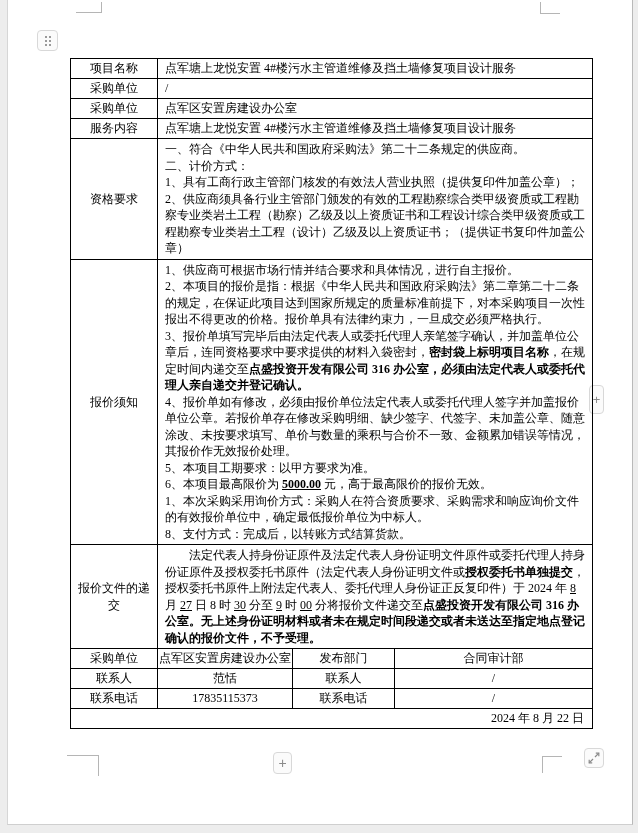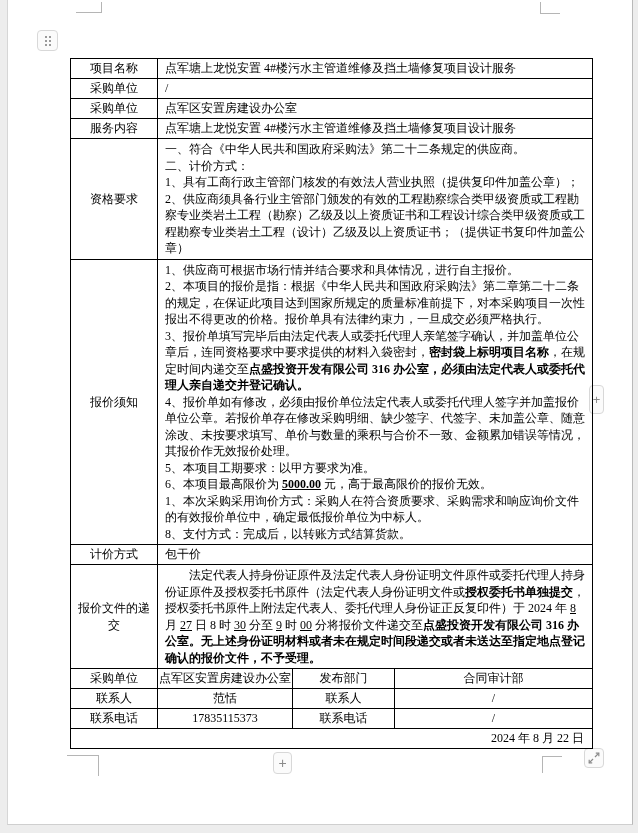--- a/index.html
+++ b/index.html
@@ -143,24 +143,20 @@
               <div class="para"><span class="">3、报价单填写完毕后由法定代表人或委托代理人亲笔签字确认，并加盖单位公章后，连同资格要求中要求提供的材料入袋密封，</span><span class="b ">密封袋上标明项目名称</span><span class="">，在规定时间内递交至</span><span class="b ">点盛投资开发有限公司 316 办公室，必须由法定代表人或委托代理人亲自递交并登记确认。</span></div>
               <div class="para"><span class="">4、报价单如有修改，必须由报价单位法定代表人或委托代理人签字并加盖报价单位公章。若报价单存在修改采购明细、缺少签字、代签字、未加盖公章、随意涂改、未按要求填写、单价与数量的乘积与合价不一致、金额累加错误等情况，其报价作无效报价处理。</span></div>
               <div class="para"><span class="">5、本项目工期要求：以甲方要求为准。</span></div>
               <div class="para"><span class="">6、本项目最高限价为 </span><span class="b u">5000.00</span><span class=""> 元，高于最高限价的报价无效。</span></div>
               <div class="para"><span class="">1、本次采购采用询价方式：采购人在符合资质要求、采购需求和响应询价文件的有效报价单位中，确定最低报价单位为中标人。</span></div>
               <div class="para"><span class="">8、支付方式：完成后，以转账方式结算货款。</span></div>
             </div>
       </td>
     </tr>
 
-    <tr class="sm">
-      <td class="lbl">计价方式</td>
-      <td class="val" colspan="3">包干价</td>
-    </tr>
 
 
     <tr>
       <td class="lbl">报价文件的递交</td>
       <td class="val" colspan="3">
         <div>
               <div class="para indent"><span class="">法定代表人持身份证原件及法定代表人身份证明文件原件或委托代理人持身份证原件及授权委托书原件（法定代表人身份证明文件或</span><span class="b ">授权委托书单独提交</span><span class="">，授权委托书原件上附法定代表人、委托代理人身份证正反复印件）于 2024 年 </span><span class="u">8</span><span class=""> 月 </span><span class="u">27</span><span class=""> 日 8 时 </span><span class="u">30</span><span class=""> 分至 </span><span class="u">9</span><span class=""> 时 </span><span class="u">00</span><span class=""> 分将报价文件递交至</span><span class="b ">点盛投资开发有限公司 316 办公室。无上述身份证明材料或者未在规定时间段递交或者未送达至指定地点登记确认的报价文件，不予受理。</span></div>
             </div>
       </td>
     </tr>

